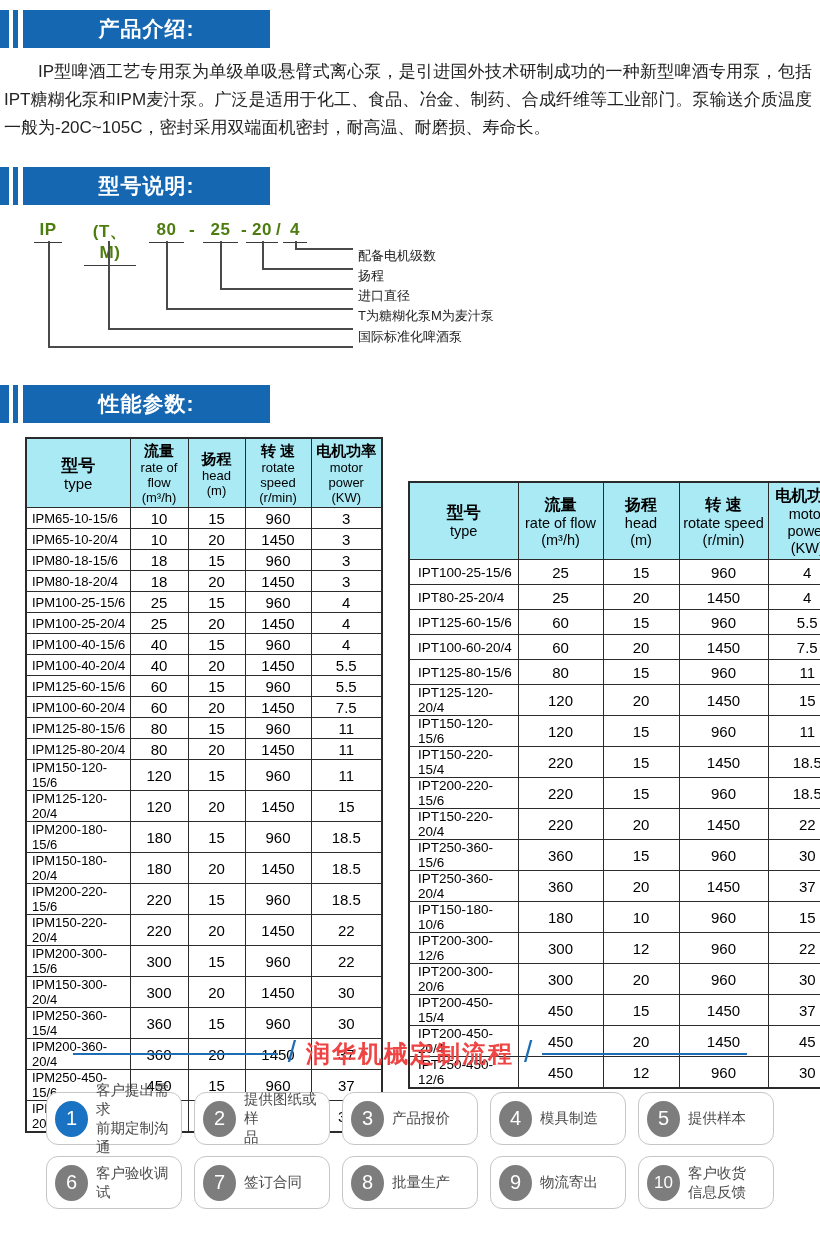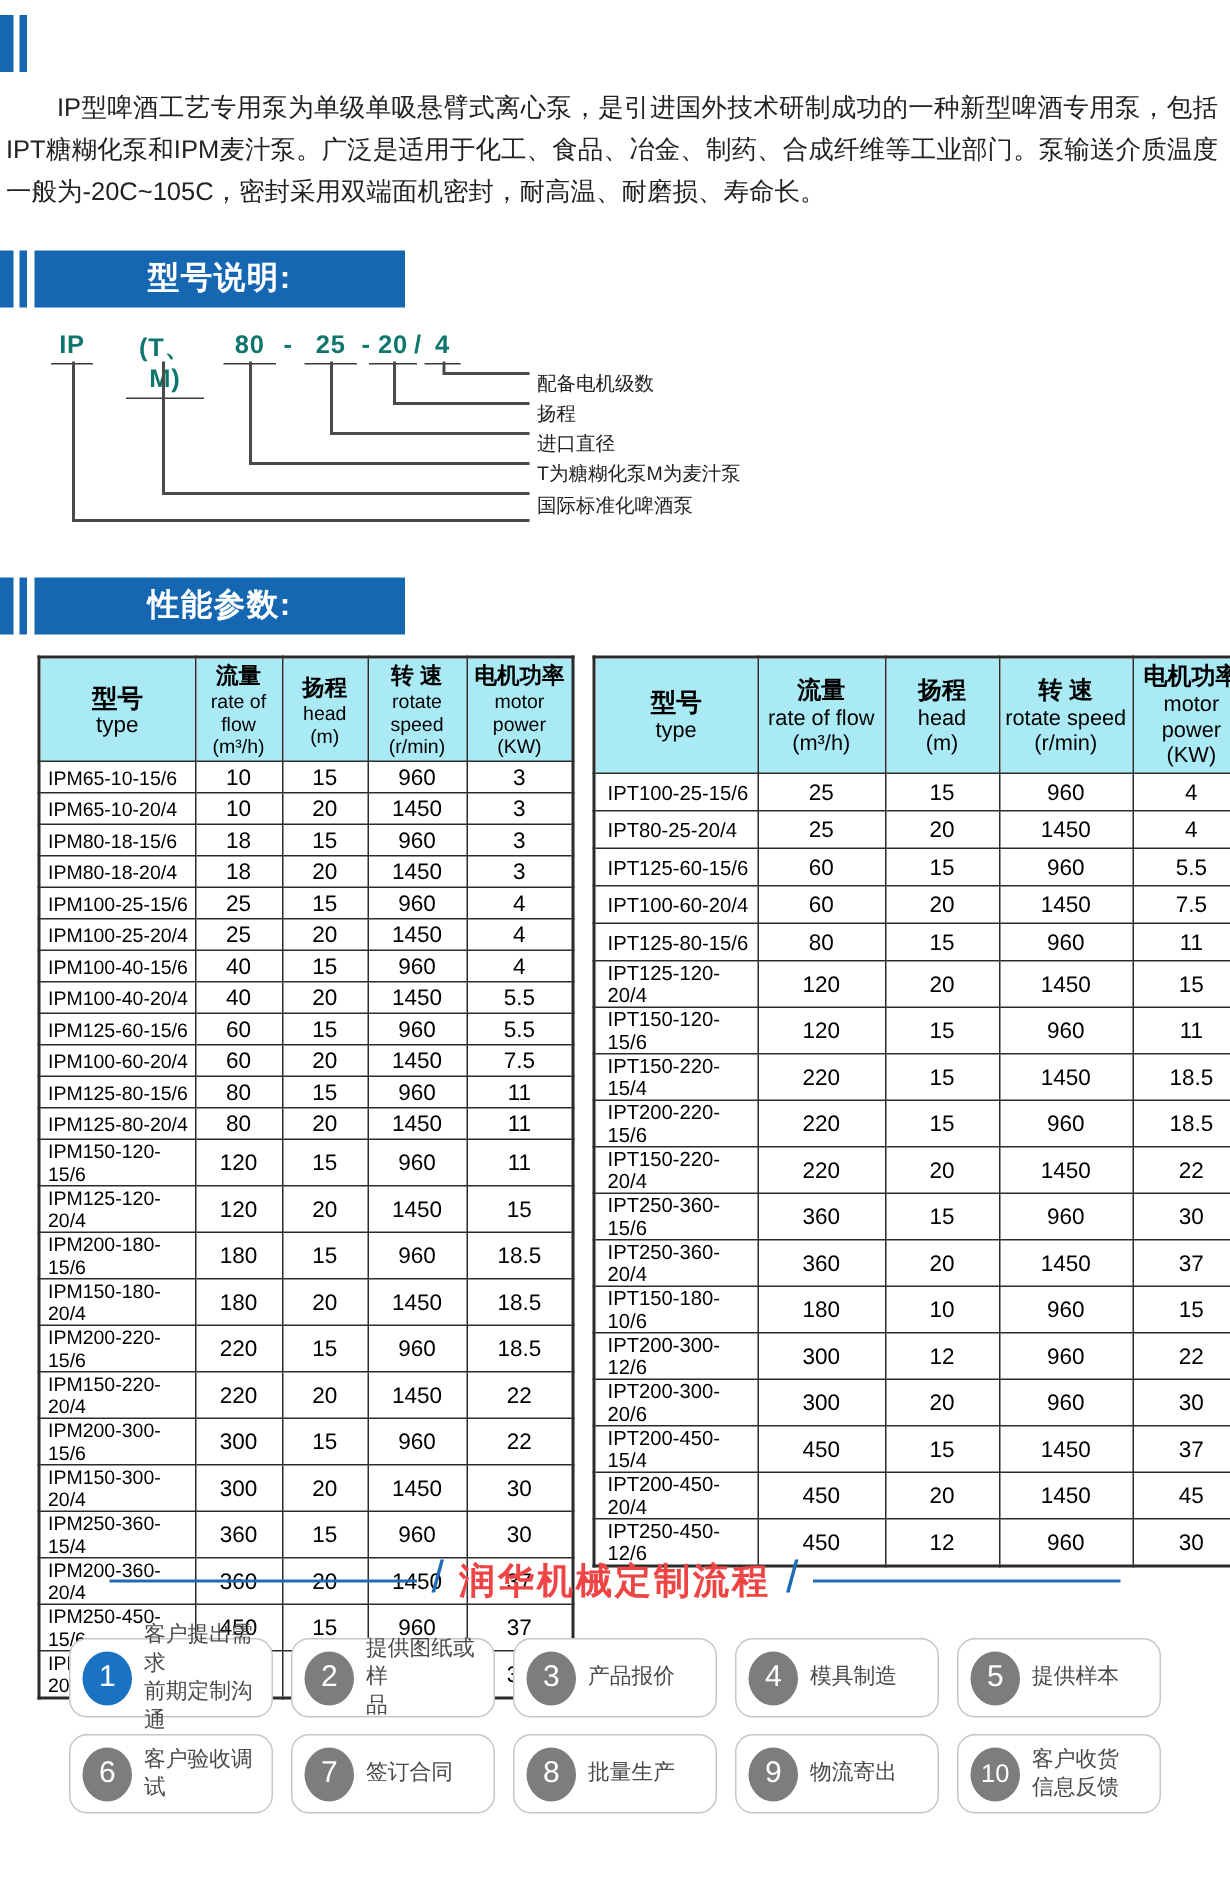--- a/index.html
+++ b/index.html
@@ -25,30 +25,30 @@
   
   .intro-para {
     position:absolute; top:58px; left:0; width:816px; padding:0 4px;
     font-size:17px; line-height:28px; color:#222; text-indent:2em;
     text-align:justify;
   }
 
   
   .diagram { position:absolute; top:208px; left:0; width:820px; height:155px; }
   .seg, .sep {
-    position:absolute; top:12px; font-size:17px; font-weight:bold; color:#0f766e;
+    position:absolute; top:12px; font-size:17px; font-weight:bold; color:#4d7c0f;
     text-align:center; letter-spacing:0.5px;
   }
   .seg { border-bottom:1.5px solid #3a3a3a; padding-bottom:2px; }
   .vline { position:absolute; width:1.5px; background:#4a4a4a; }
   .hline { position:absolute; height:1.5px; background:#4a4a4a; }
   .callout { position:absolute; left:358px; font-size:13px; line-height:13px; color:#222; white-space:nowrap; }
 
   
-  .tables-wrap { position:absolute; top:437px; left:6px; width:812px; display:flex; gap:12px; align-items:flex-start;padding-left:19px; }
+  .tables-wrap { position:absolute; top:437px; left:6px; width:812px; display:flex; gap:25px; align-items:center;padding-left:19px; }
   table { border-collapse:collapse; table-layout:fixed; background:#fff; border:2px solid #2b2b2b; }
   th, td { border:1px solid #2b2b2b; overflow:hidden; }
   th { background:#a9eaf5; font-weight:normal; vertical-align:middle; text-align:center; padding:2px 1px; }
   .th-zh { display:block; font-weight:bold; color:#000; }
   .th-en { display:block; font-weight:normal; color:#000; }
   td { text-align:center; color:#000; }
   td.model { text-align:left; padding-left:5px; }
 
   .tbl-left { width:356px; }
   .tbl-left th { height:66px; }
@@ -96,20 +96,21 @@
     margin-left:8px; font-size:14.5px; line-height:19px; color:#4a4a4a;
     white-space:pre-line;
   }
 </style>
 </head>
 <body>
 
 <div class="section-header" id="hdr-intro">
   <span class="sh-bar1"></span>
   <span class="sh-bar2"></span>
+  <div class="sh-main">产品介绍:</div>
 </div>
 
 <p class="intro-para">IP型啤酒工艺专用泵为单级单吸悬臂式离心泵，是引进国外技术研制成功的一种新型啤酒专用泵，包括IPT糖糊化泵和IPM麦汁泵。广泛是适用于化工、食品、冶金、制药、合成纤维等工业部门。泵输送介质温度一般为-20C~105C，密封采用双端面机密封，耐高温、耐磨损、寿命长。</p>
 
 <div class="section-header" id="hdr-model">
   <span class="sh-bar1"></span>
   <span class="sh-bar2"></span>
   <div class="sh-main">型号说明:</div>
 </div>
 

